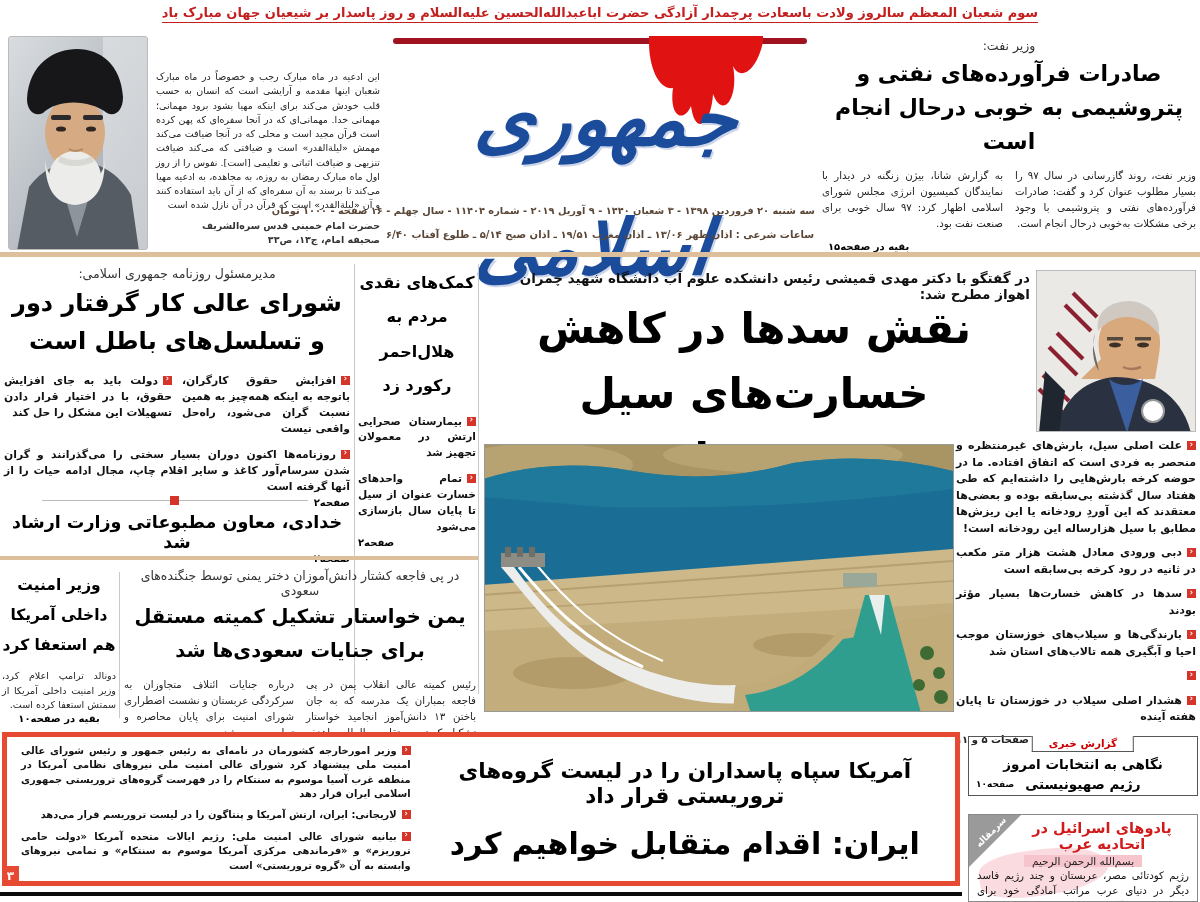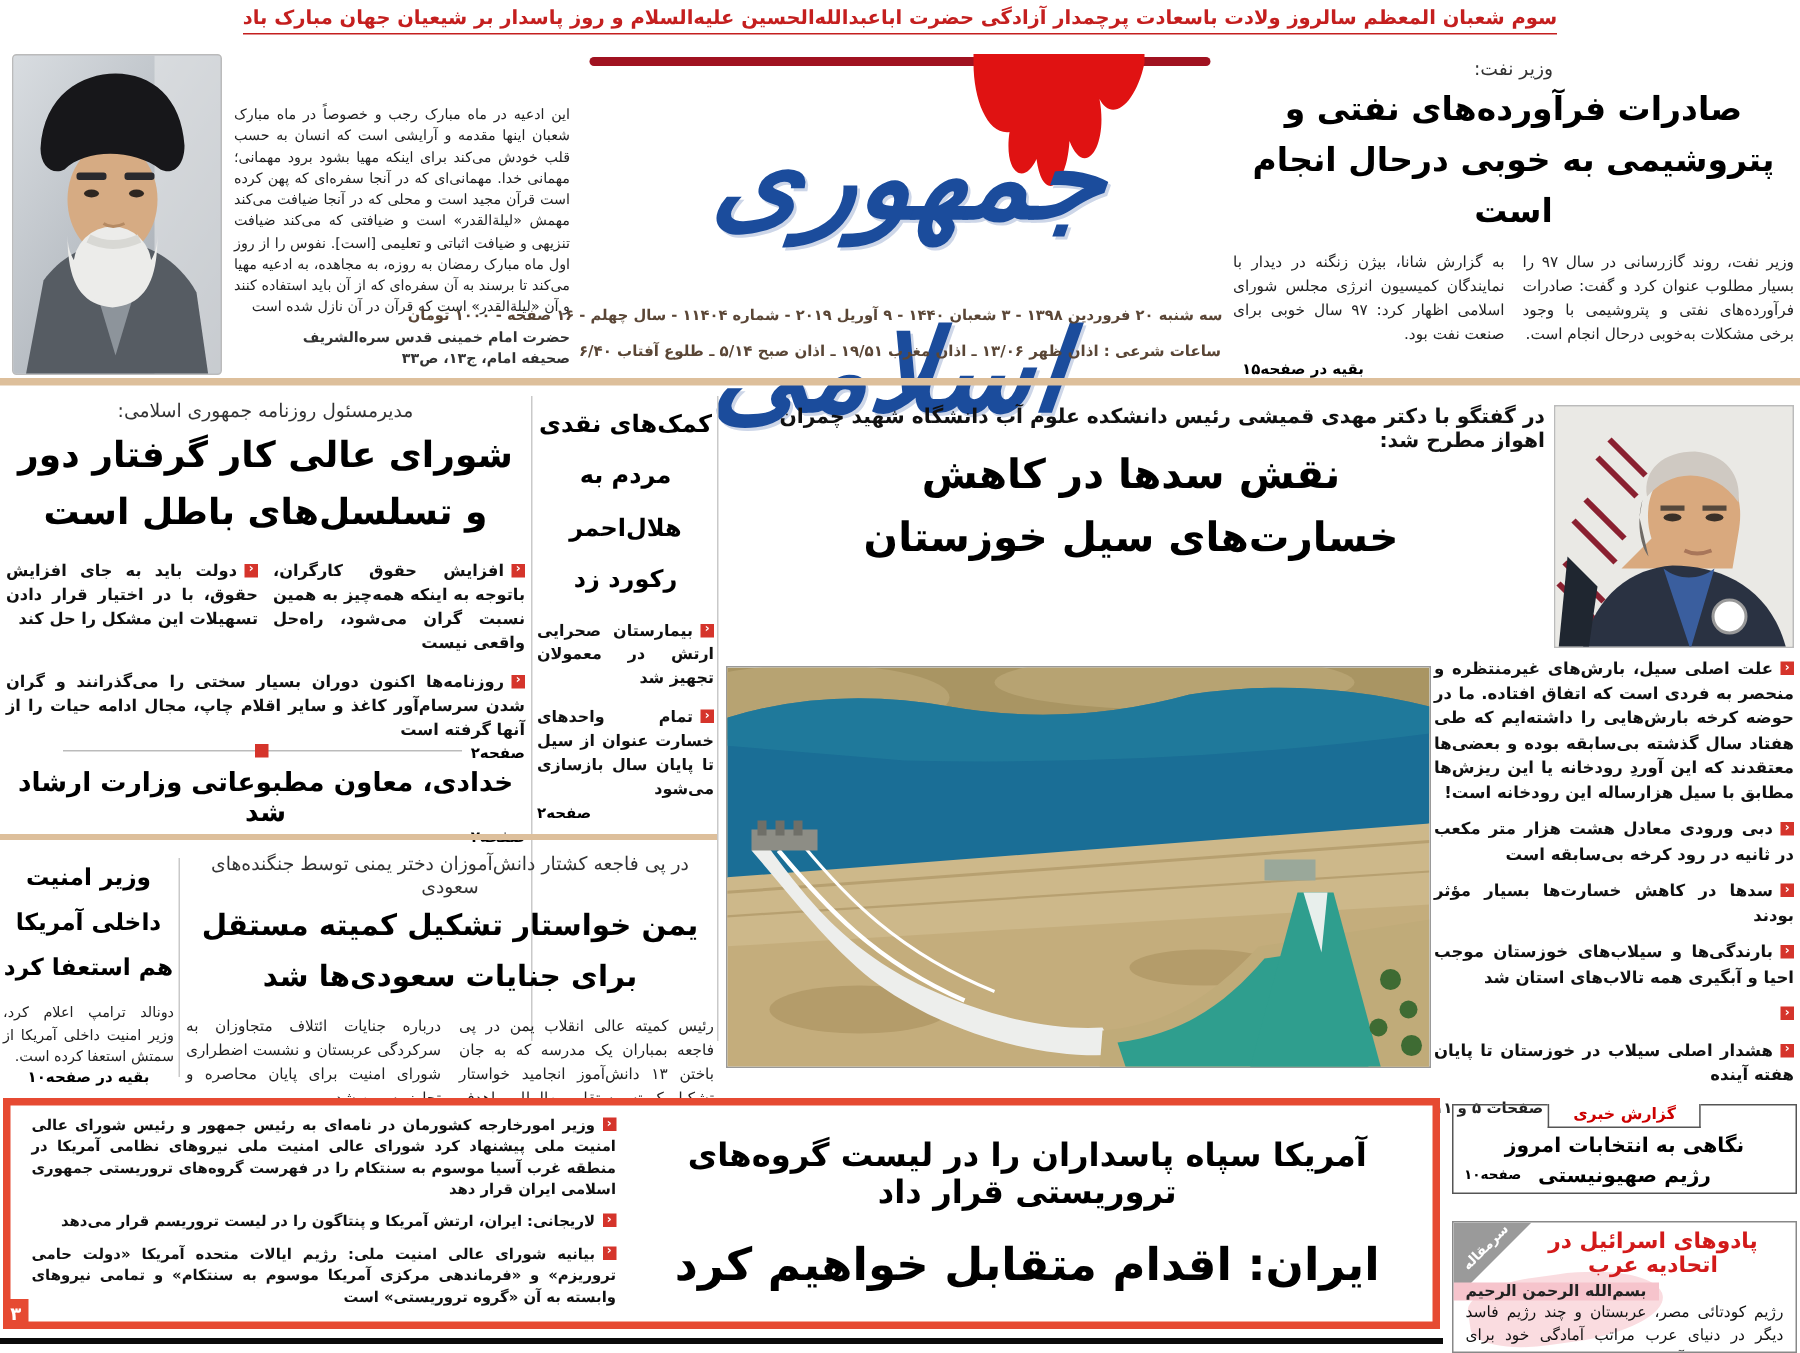--- a/index.html
+++ b/index.html
@@ -35,21 +35,21 @@
   .cols2 { display:flex; gap:12px; margin-top:9px; }
   .cols2 > div { flex:1; font-size:10.2px; line-height:1.55; text-align:justify; color:#222; }
   .cont { font-size:10px; font-weight:bold; color:#000; }
   .oil .cont { position:absolute; bottom:0; left:6px; }
 
   .tan { background:#ddbf9b; }
 
   
   .ms-kicker { left:482px; top:270px; width:548px; text-align:right; font-size:13.5px; font-weight:bold; color:#111; }
   .ms-head { left:478px; top:296px; width:552px; text-align:center; font-weight:bold; color:#000;
-             font-size:27px; line-height:1.55; letter-spacing:-1px; }
+             font-size:42px; line-height:1.55; letter-spacing:-1px; }
   .man-photo { left:1036px; top:270px; width:160px; height:162px; border:1px solid #bbb; background:#e9e8e4; overflow:hidden; }
 
   .ms-bullets { left:956px; top:438px; width:240px; }
   .ms-bullets p { font-size:11px; font-weight:bold; line-height:1.5; text-align:justify; color:#111; margin-bottom:8px; }
   .pages-note { font-size:10px; font-weight:bold; text-align:left; color:#222; }
 
   .dam { left:484px; top:444px; width:470px; height:268px; border:1px solid #999; overflow:hidden; }
 
   
   .sq { display:inline-block; width:9px; height:9px; background:#d5342b; margin-left:5px;
@@ -114,21 +114,21 @@
   .report .cont { position:absolute; left:7px; bottom:6px; font-size:9px; }
 
   
   .edit { left:968px; top:814px; width:230px; height:88px; border:1px solid #888; background:#fff; overflow:hidden; }
   .edit .corner { position:absolute; top:0; left:0; width:0; height:0;
                   border-top:52px solid #9a9a9a; border-right:52px solid transparent; }
   .edit .stamp { position:absolute; top:12px; left:-8px; transform:rotate(-45deg); color:#fff;
                  font-size:9px; font-weight:bold; width:60px; text-align:center; }
   .edit h3 { position:relative; text-align:center; padding-right:4px; padding-left:42px; margin-top:5px;
              font-size:14.5px; font-weight:bold; color:#d21a1a; }
-  .edit .bism { position:relative; text-align:left; font-size:10.5px; font-weight:bold; color:#222; margin-top:3px; }
+  .edit .bism { position:relative; text-align:center; font-size:10.5px; font-weight:normal; color:#222; margin-top:3px; }
   .edit .bism span { background:#f6c4cc; padding:0 8px; }
   .edit .body { position:relative; font-size:10.3px; line-height:1.5; text-align:justify; padding:1px 8px 0 8px; color:#111; }
   .edit .wm { position:absolute; top:34px; left:10px; width:130px; height:46px; background:#f5bfc7;
               opacity:.55; border-radius:40% 60% 55% 45%; transform:rotate(-8deg); }
 </style>
 </head>
 <body>
 
 <div id="page">
 

